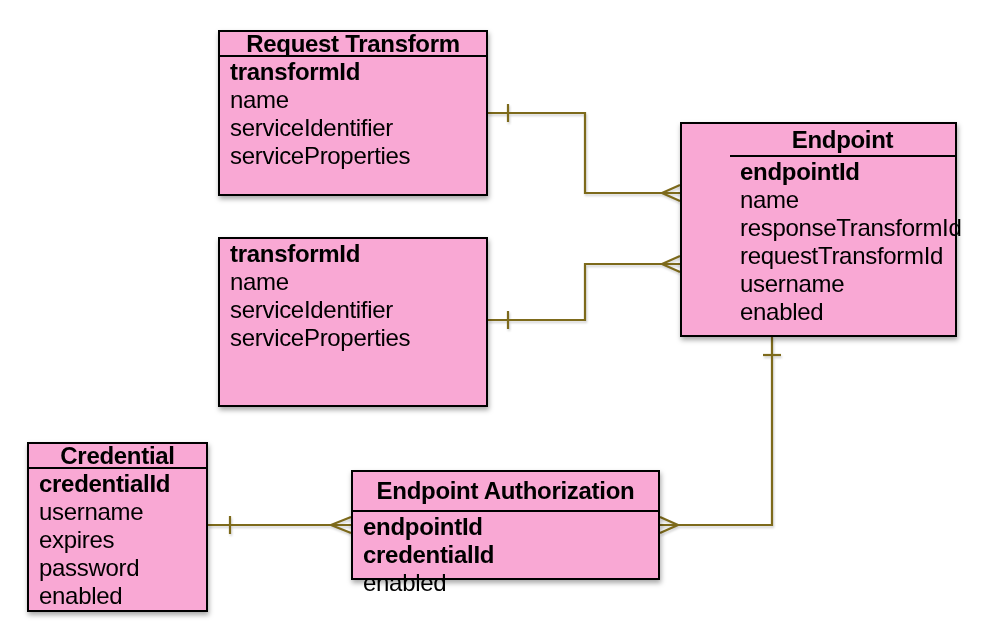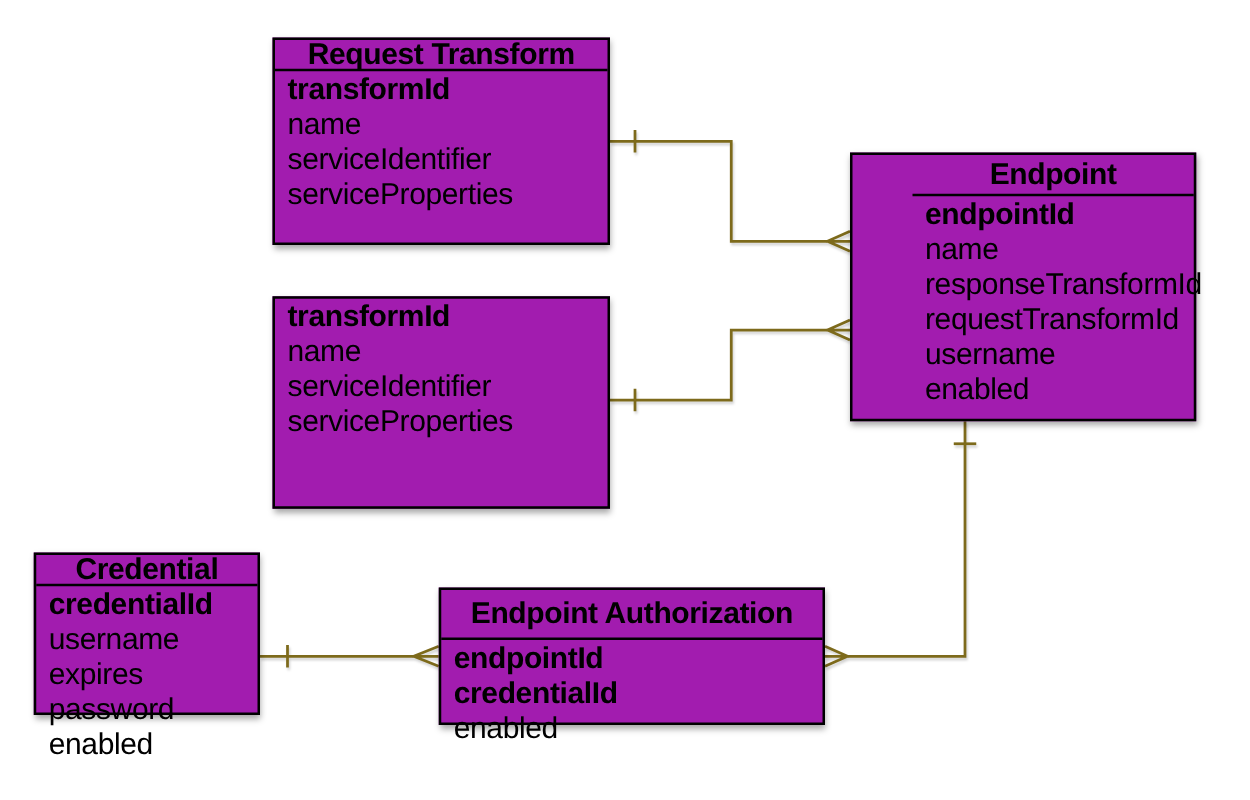--- a/index.html
+++ b/index.html
@@ -20,21 +20,21 @@
     left: 0;
     top: 0;
     width: 1000px;
     height: 640px;
     pointer-events: none;
     filter: drop-shadow(1px 2px 1px rgba(0,0,0,0.18));
   }
   .entity {
     position: absolute;
     box-sizing: border-box;
-    background: #a21caf;
+    background: #f9a8d4;
     border: 2.5px solid #000000;
     box-shadow: 1px 3px 5px rgba(0,0,0,0.35);
   }
   .entity-title {
     box-sizing: border-box;
     border-bottom: 2.5px solid #000000;
     font-weight: bold;
     font-size: 24px;
     display: flex;
     align-items: center;
@@ -106,21 +106,21 @@
     <div class="entity-fields">
       <div class="field pk">endpointId</div>
       <div class="field">name</div>
       <div class="field">responseTransformId</div>
       <div class="field">requestTransformId</div>
       <div class="field">username</div>
       <div class="field">enabled</div>
     </div>
   </div>
 
-  <div class="entity" style="left:27px; top:442px; width:181px; height:130px;">
+  <div class="entity" style="left:27px; top:442px; width:181px; height:170px;">
     <div class="entity-title" style="height:25px;">Credential</div>
     <div class="entity-fields">
       <div class="field pk">credentialId</div>
       <div class="field">username</div>
       <div class="field">expires</div>
       <div class="field">password</div>
       <div class="field">enabled</div>
     </div>
   </div>
 

